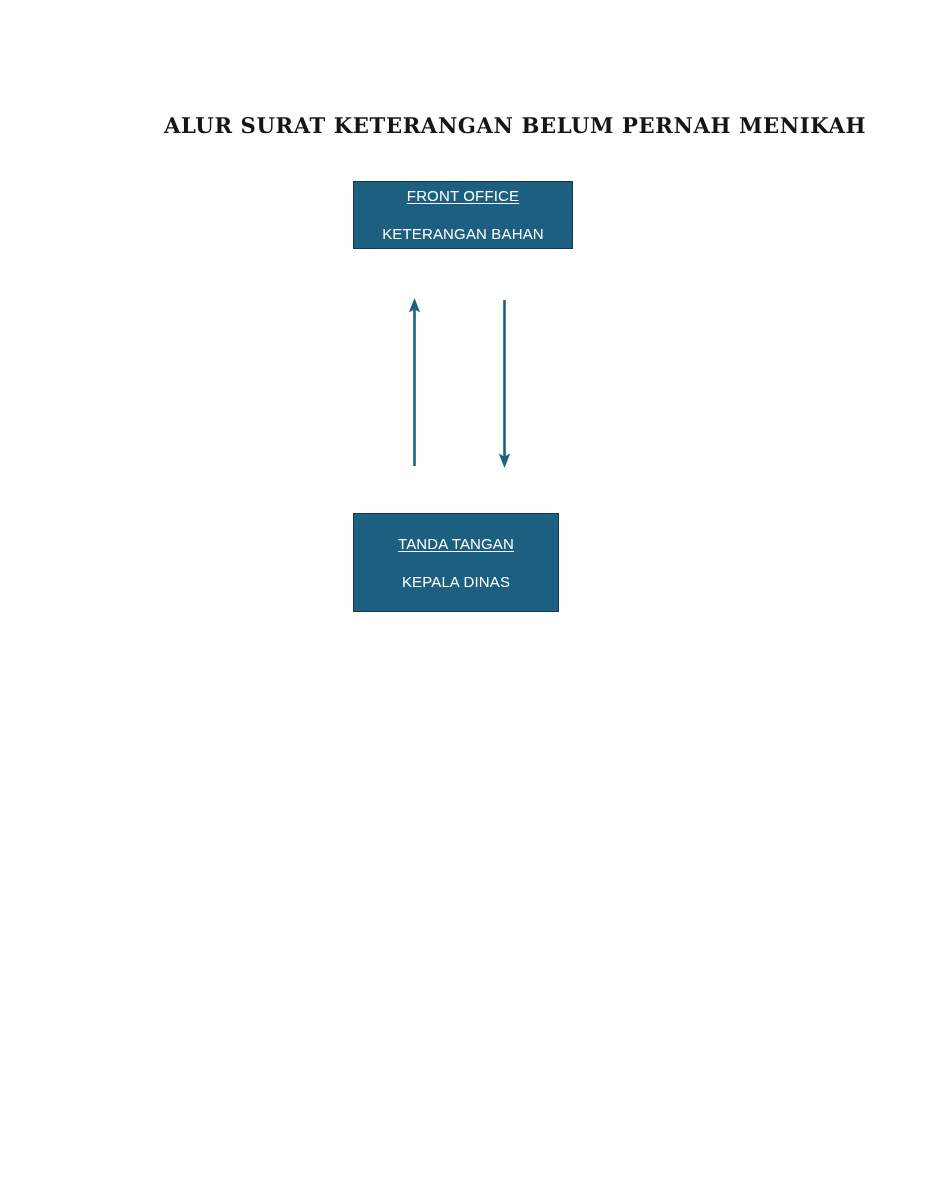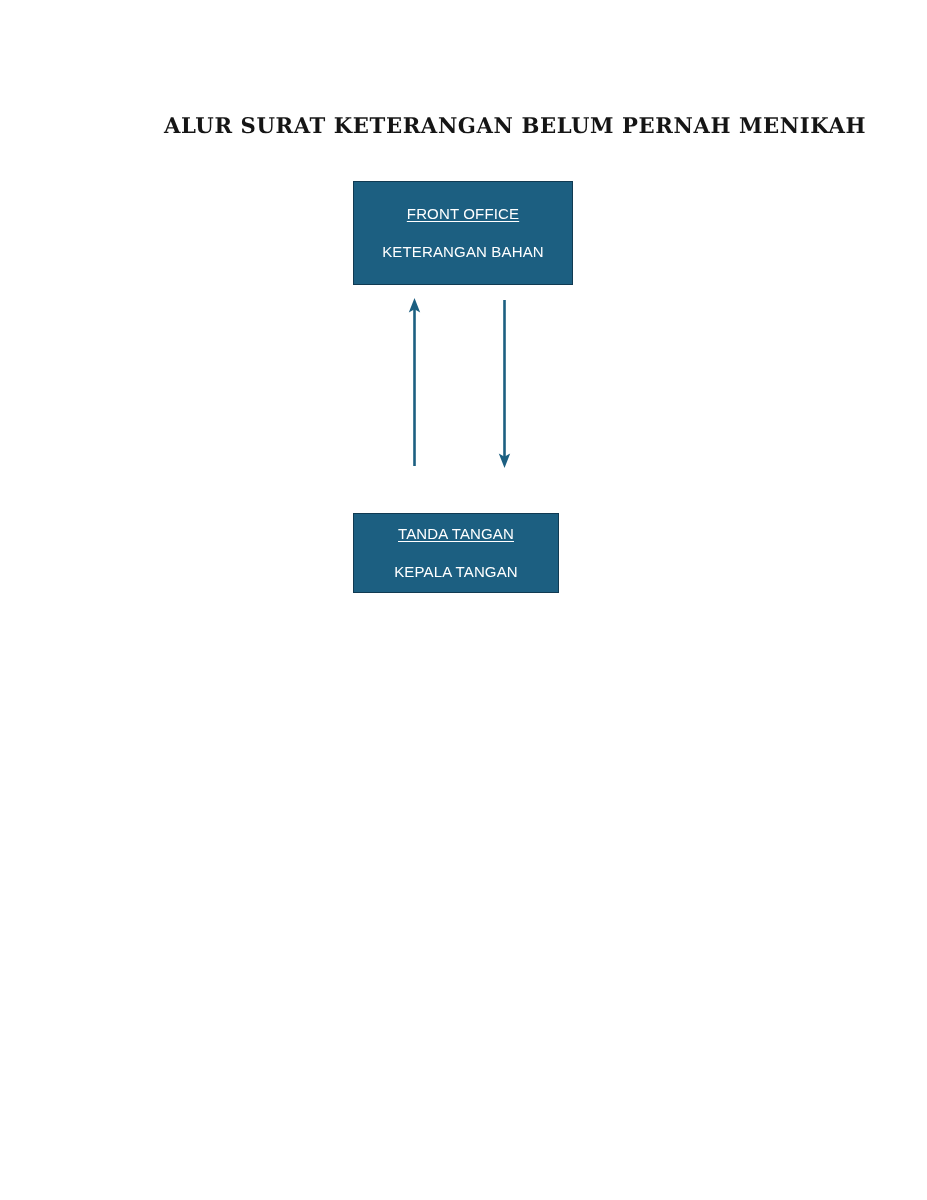--- a/index.html
+++ b/index.html
@@ -68,28 +68,28 @@
     text-decoration: underline;
     text-underline-offset: 2px;
     text-decoration-thickness: 1px;
   }
   .proc-box .line.l1 { margin-bottom: 18px; }
 
   #box-front-office {
     left: 353px;
     top: 181px;
     width: 220px;
-    height: 104px;
+    height: 68px;
   }
 
   #box-tanda-tangan {
     left: 353px;
     top: 513px;
     width: 206px;
-    height: 80px;
+    height: 99px;
   }
 
   
   .connector {
     position: absolute;
     overflow: visible;
   }
   #arrow-up-to-front-office {
     left: 400px;
     top: 294px;
@@ -120,16 +120,16 @@
     <polygon points="14.5,4 20.2,18.5 14.5,15.2 8.8,18.5" fill="#1c5f81"></polygon>
   </svg>
 
   <svg class="connector" id="arrow-down-to-kepala-dinas" viewBox="0 0 30 178" width="30" height="178">
     <line x1="14.5" y1="6" x2="14.5" y2="164" stroke="#1c5f81" stroke-width="2.6" stroke-linecap="butt"></line>
     <polygon points="14.5,174 20.2,159.5 14.5,162.8 8.8,159.5" fill="#1c5f81"></polygon>
   </svg>
 
   <div class="proc-box" id="box-tanda-tangan">
     <div class="line l1 underlined">TANDA TANGAN</div>
-    <div class="line l2">KEPALA TANGAN</div>
+    <div class="line l2">KEPALA DINAS</div>
   </div>
 
 </div>
 
 </body></html>

